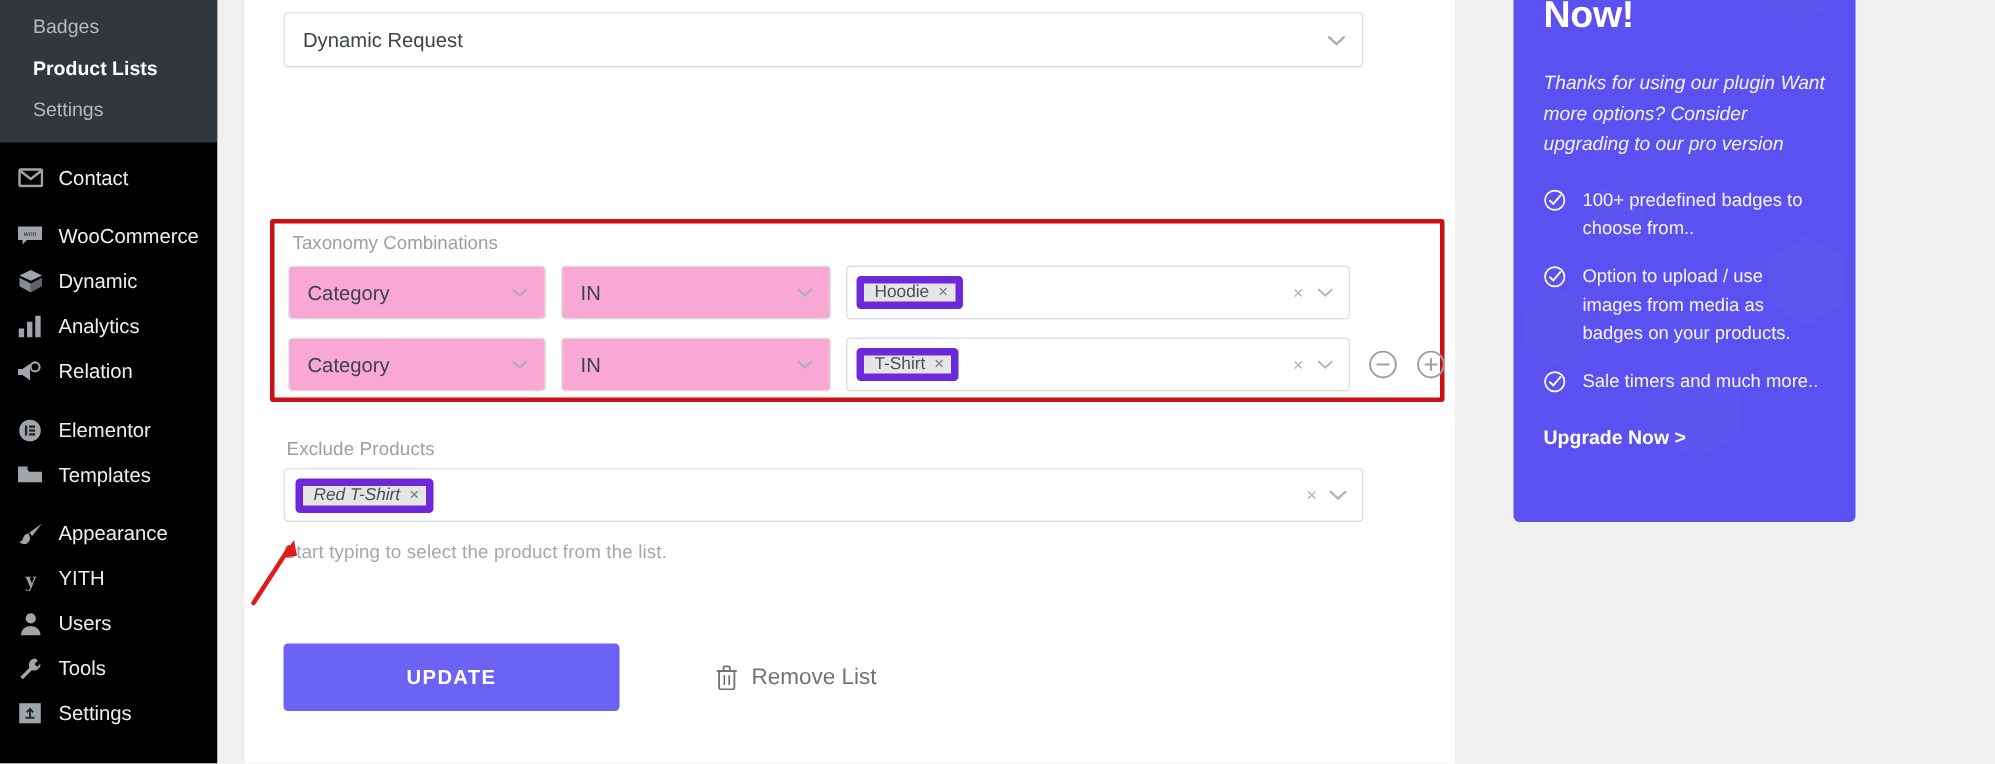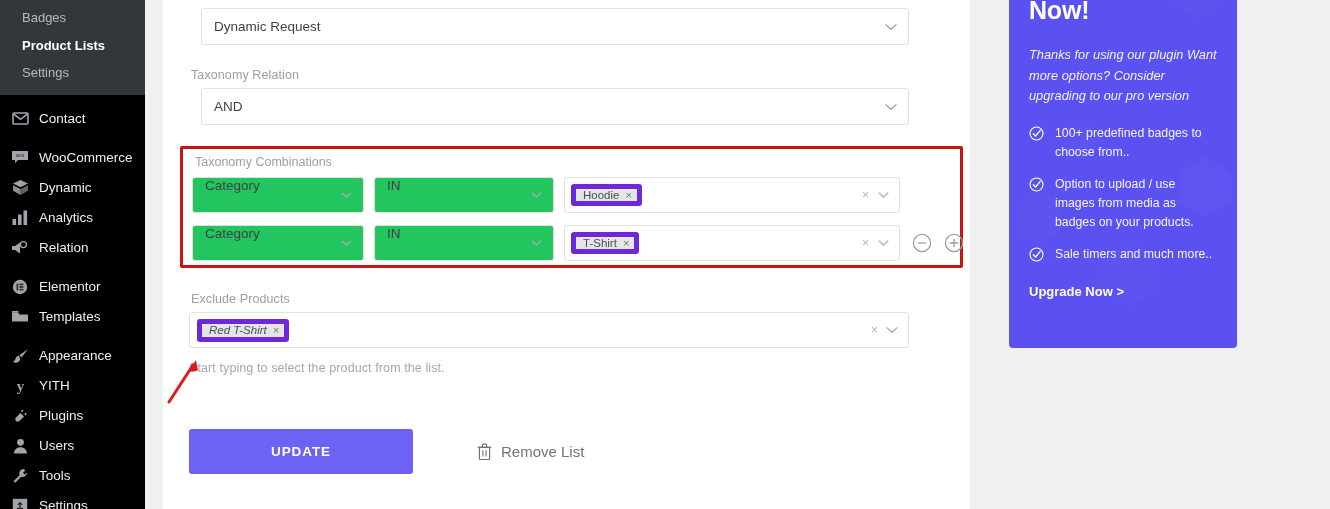--- a/index.html
+++ b/index.html
@@ -92,21 +92,20 @@
     height: 35px;
     border: 1px solid #dfe1e5;
     border-radius: 3px;
     background: #fff;
     display: flex;
     align-items: center;
     padding: 0 30px 0 12px;
     font-size: 13.5px;
     color: #3c434a;
     cursor: pointer;
-    margin-left: 12px;
   }
   .chev {
     position: absolute;
     right: 11px; top: 50%;
     transform: translateY(-50%);
     color: #a8adb3;
     pointer-events: none;
   }
   .chev svg { display: block; }
 
@@ -146,22 +145,22 @@
     align-items: center;
     height: 36px;
   }
   .combo-row.r1 { top: 28px; }
   .combo-row.r2 { top: 76px; }
   .cr-select {
     position: relative;
     width: 172px; height: 36px;
     border: 1px solid #dfe1e5;
     border-radius: 3px;
-    background: #22c55e;
-    display: flex; 
+    background: #f9a8d4;
+    display: flex; align-items: center;
     padding: 0 26px 0 12px;
     font-size: 13.5px;
     color: #3c434a;
     cursor: pointer;
     margin-right: 10px;
   }
   .cr-select.wide { width: 180px; }
   .cr-tagfield {
     position: relative;
     width: 336px; height: 36px;
@@ -456,29 +455,20 @@
 
     <div class="menu-item">
       <span class="mi-icon">
         <svg width="15" height="16" viewBox="0 0 15 16">
             <text x="7.5" y="13" font-size="15" font-weight="700" fill="currentColor" text-anchor="middle" font-family="Liberation Serif, serif">y</text>
           </svg>
       </span>
       <span class="mi-label">YITH</span>
     </div>
 
-    <div class="menu-item">
-      <span class="mi-icon">
-        <svg width="17" height="16" viewBox="0 0 17 16">
-            <path d="M4 9.5 8 5.5l3.5 3.5-4 4c-1 1-2.6 1-3.5 0s-1-2.6 0-3.5z" fill="currentColor"></path>
-            <path d="M9.5 3.6 11 2.1M12.8 6.9l1.5-1.5M8 5.5 11.5 9" stroke="currentColor" stroke-width="1.5" fill="none"></path>
-          </svg>
-      </span>
-      <span class="mi-label">Plugins</span>
-    </div>
 
     <div class="menu-item">
       <span class="mi-icon">
         <svg width="15" height="16" viewBox="0 0 15 16">
             <circle cx="7.5" cy="4.3" r="3.4" fill="currentColor"></circle>
             <path d="M1 15.5c0-3.6 2.9-6.2 6.5-6.2S14 11.9 14 15.5z" fill="currentColor"></path>
           </svg>
       </span>
       <span class="mi-label">Users</span>
     </div>
@@ -511,31 +501,20 @@
       <div class="select-box">
         <span>Dynamic Request</span>
         <span class="chev">
           <svg width="12" height="8" viewBox="0 0 12 8">
               <path d="M1 1.8 6 6.4l5-4.6" stroke="currentColor" stroke-width="1.5" fill="none" stroke-linecap="round"></path>
             </svg>
         </span>
       </div>
     </div>
 
-    <div class="tax-rel-wrap">
-      <div class="field-label">Taxonomy Relation</div>
-      <div class="select-box">
-        <span>AND</span>
-        <span class="chev">
-          <svg width="12" height="8" viewBox="0 0 12 8">
-              <path d="M1 1.8 6 6.4l5-4.6" stroke="currentColor" stroke-width="1.5" fill="none" stroke-linecap="round"></path>
-            </svg>
-        </span>
-      </div>
-    </div>
 
     <section class="combo-box">
       <div class="combo-label">Taxonomy Combinations</div>
 
       <div class="combo-row r1">
         <div class="cr-select">
           <span>Category</span>
           <span class="chev">
             <svg width="11" height="7" viewBox="0 0 12 8">
                 <path d="M1 1.8 6 6.4l5-4.6" stroke="currentColor" stroke-width="1.5" fill="none" stroke-linecap="round"></path>

